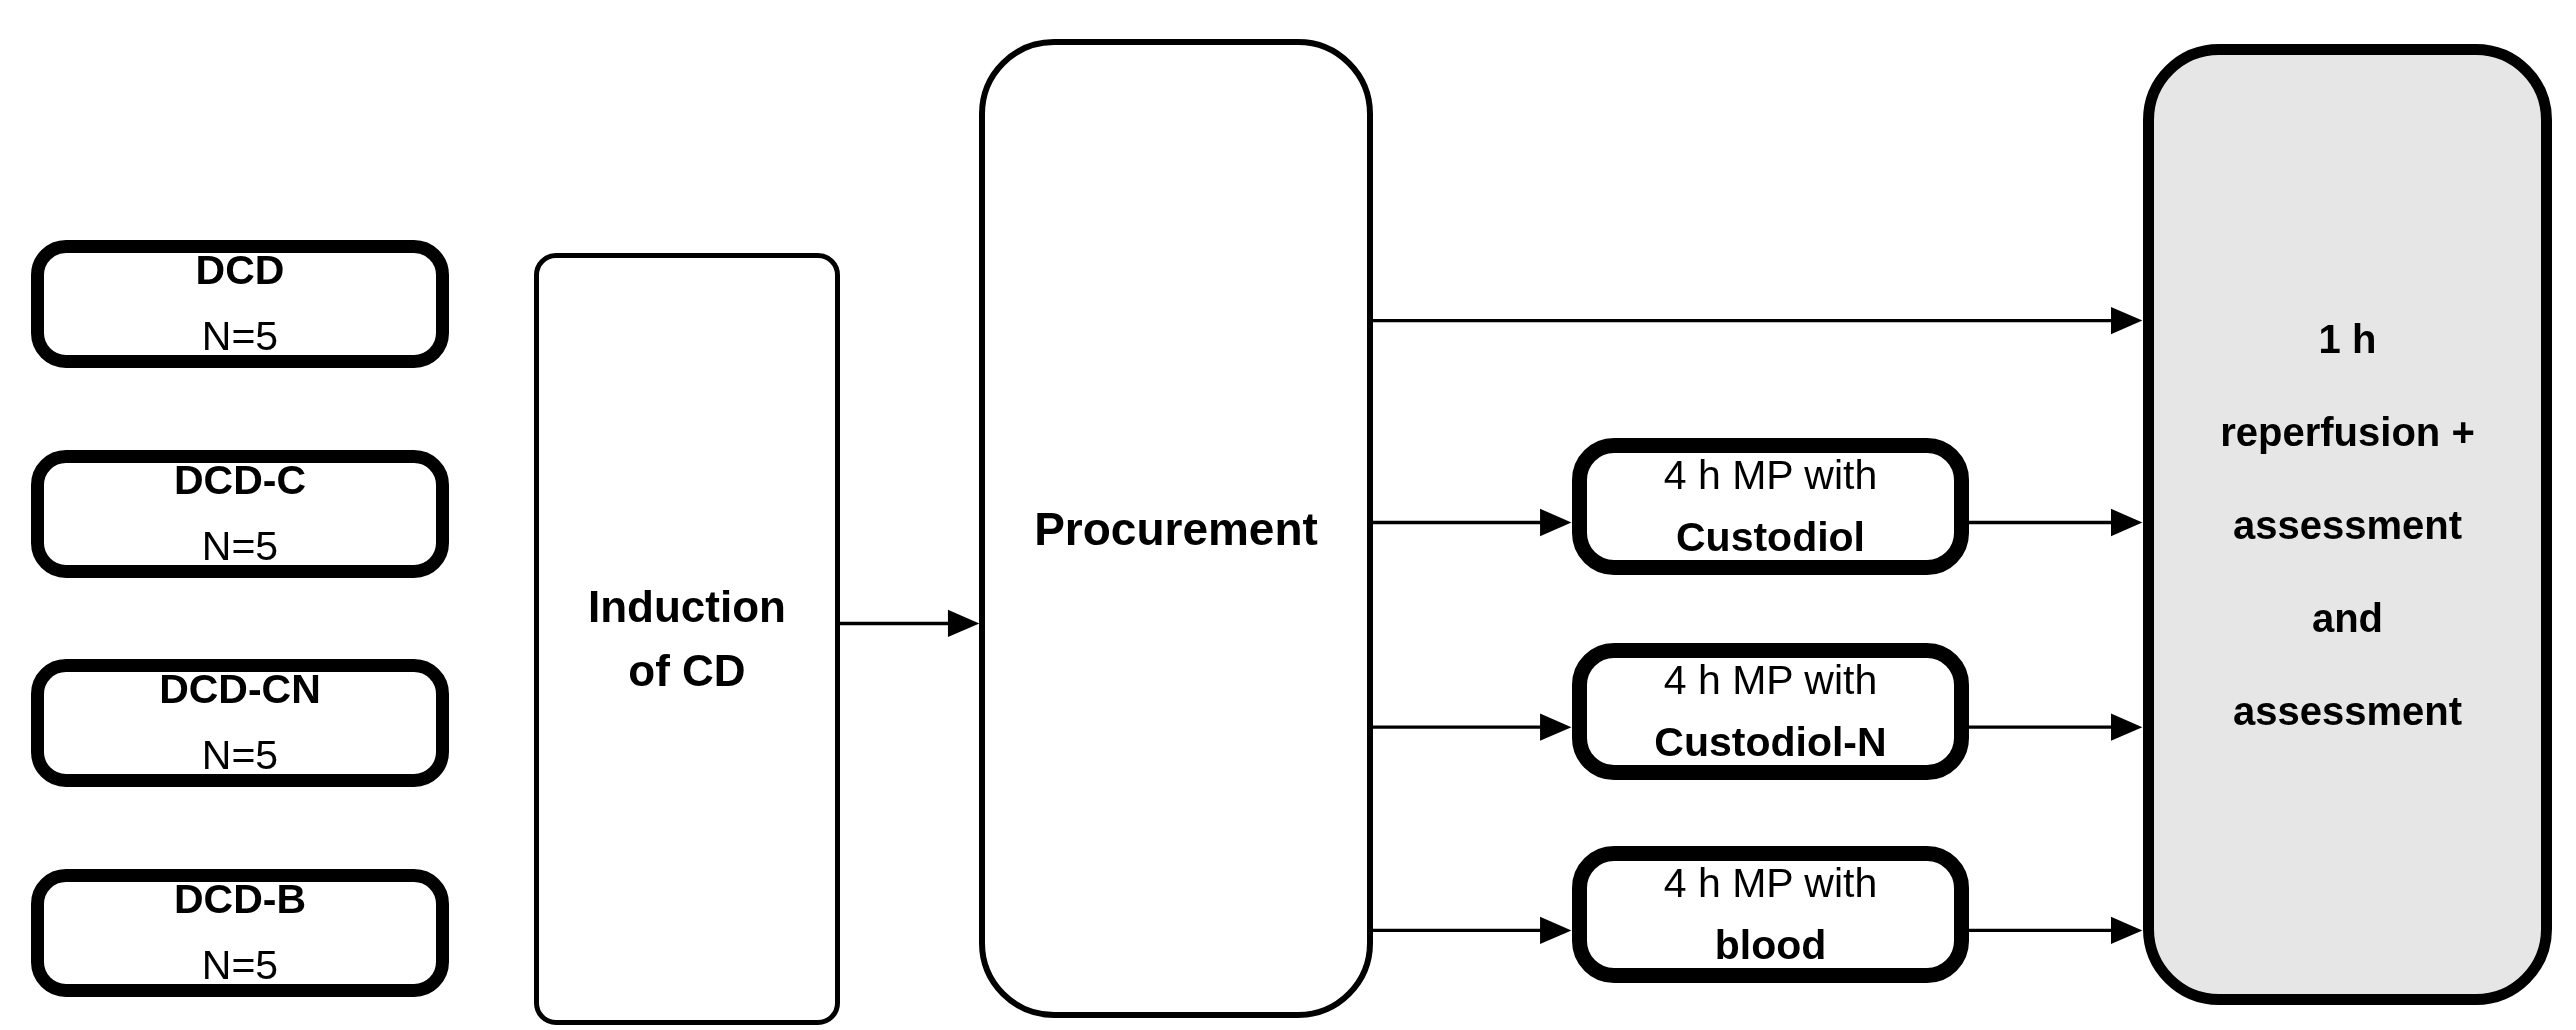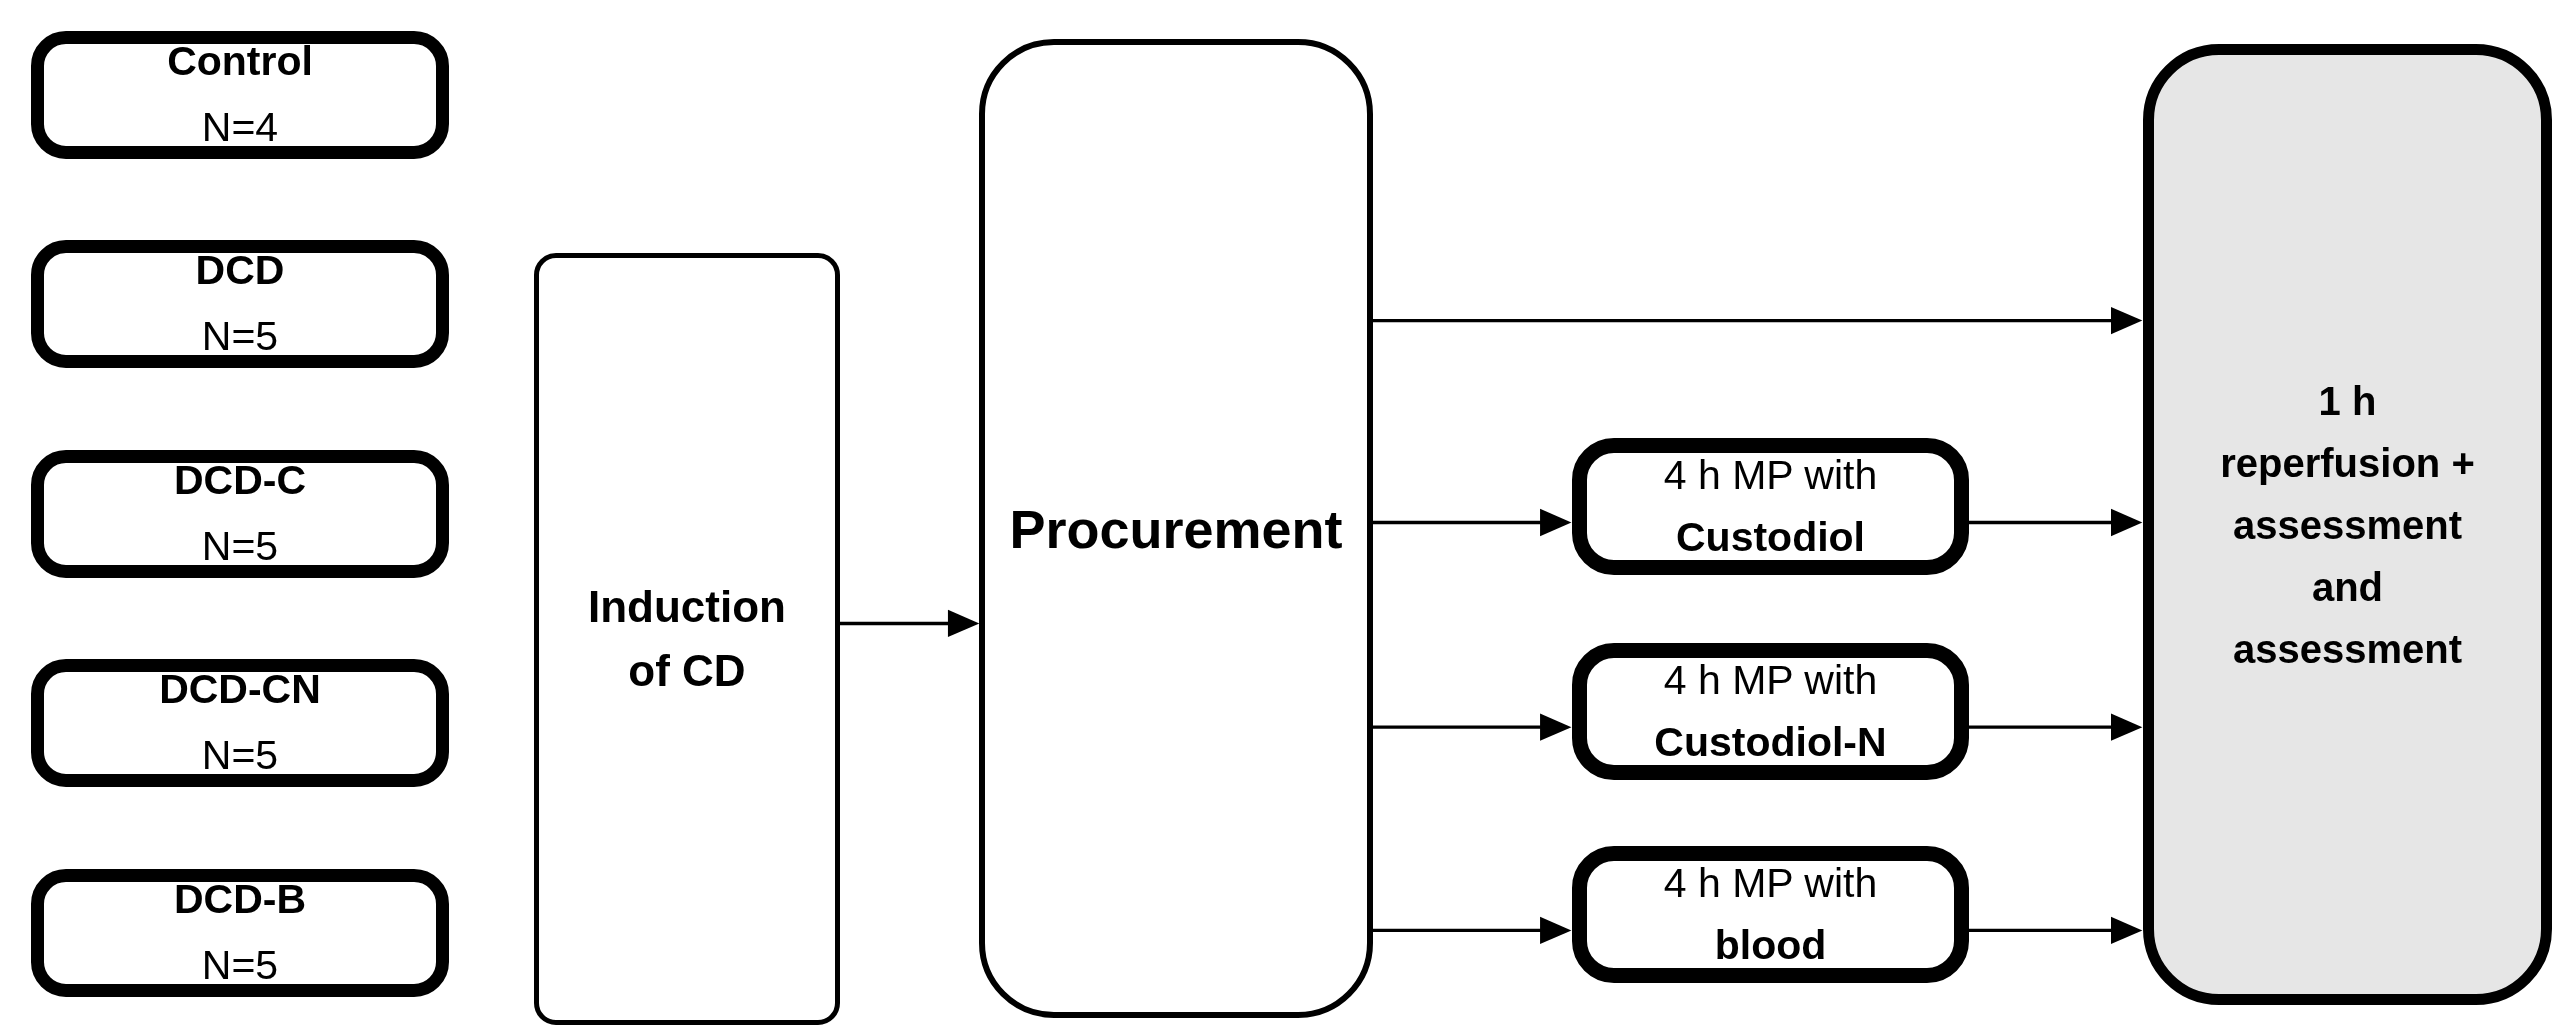--- a/index.html
+++ b/index.html
@@ -62,21 +62,21 @@
   }
 
   
   .procurement {
     left: 979px;
     top: 39px;
     width: 394px;
     height: 979px;
     border-width: 6.8px;
     border-radius: 75px;
-    font-size: 54px;
+    font-size: 46px;
     font-weight: 700;
   }
 
   
   .mp {
     left: 1572px;
     width: 397px;
     height: 137px;
     border-width: 15px;
     border-radius: 42px;
@@ -94,20 +94,21 @@
     left: 2143px;
     top: 44px;
     width: 409px;
     height: 961px;
     border-width: 11px;
     border-radius: 76px;
     background: #e6e6e6;
     font-size: 40px;
     font-weight: 700;
     line-height: 1.55;
+    gap: 31px;
   }
 </style>
 </head>
 <body>
 
 <div class="canvas">
 
   <svg class="arrows" viewBox="0 0 3775 1510" xmlns="http://www.w3.org/2000/svg">
     <g>
       <line x1="1226" y1="914" x2="1395" y2="914" stroke="#000000" stroke-width="5"></line>
@@ -136,24 +137,20 @@
     <g>
       <line x1="1960" y1="1364" x2="2262" y2="1364" stroke="#000000" stroke-width="5"></line>
       <polygon points="2303,1364 2257,1344 2257,1384" fill="#000000"></polygon>
     </g>
     <g>
       <line x1="2880" y1="1364" x2="3100" y2="1364" stroke="#000000" stroke-width="5"></line>
       <polygon points="3140,1364 3094,1344 3094,1384" fill="#000000"></polygon>
     </g>
   </svg>
 
-  <div class="box group" style="top:31px">
-    <div class="g-label">Control</div>
-    <div class="g-n">N=4</div>
-  </div>
   <div class="box group" style="top:240px">
     <div class="g-label">DCD</div>
     <div class="g-n">N=5</div>
   </div>
   <div class="box group" style="top:450px">
     <div class="g-label">DCD-C</div>
     <div class="g-n">N=5</div>
   </div>
   <div class="box group" style="top:659px">
     <div class="g-label">DCD-CN</div>

